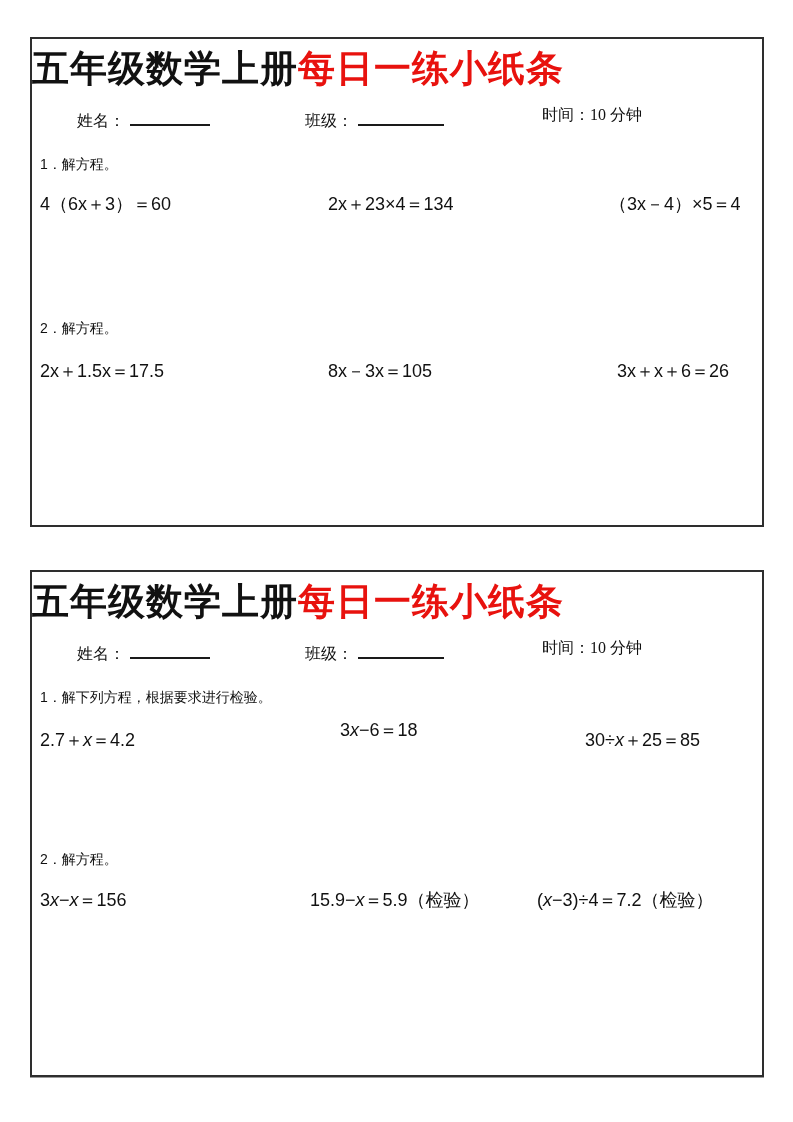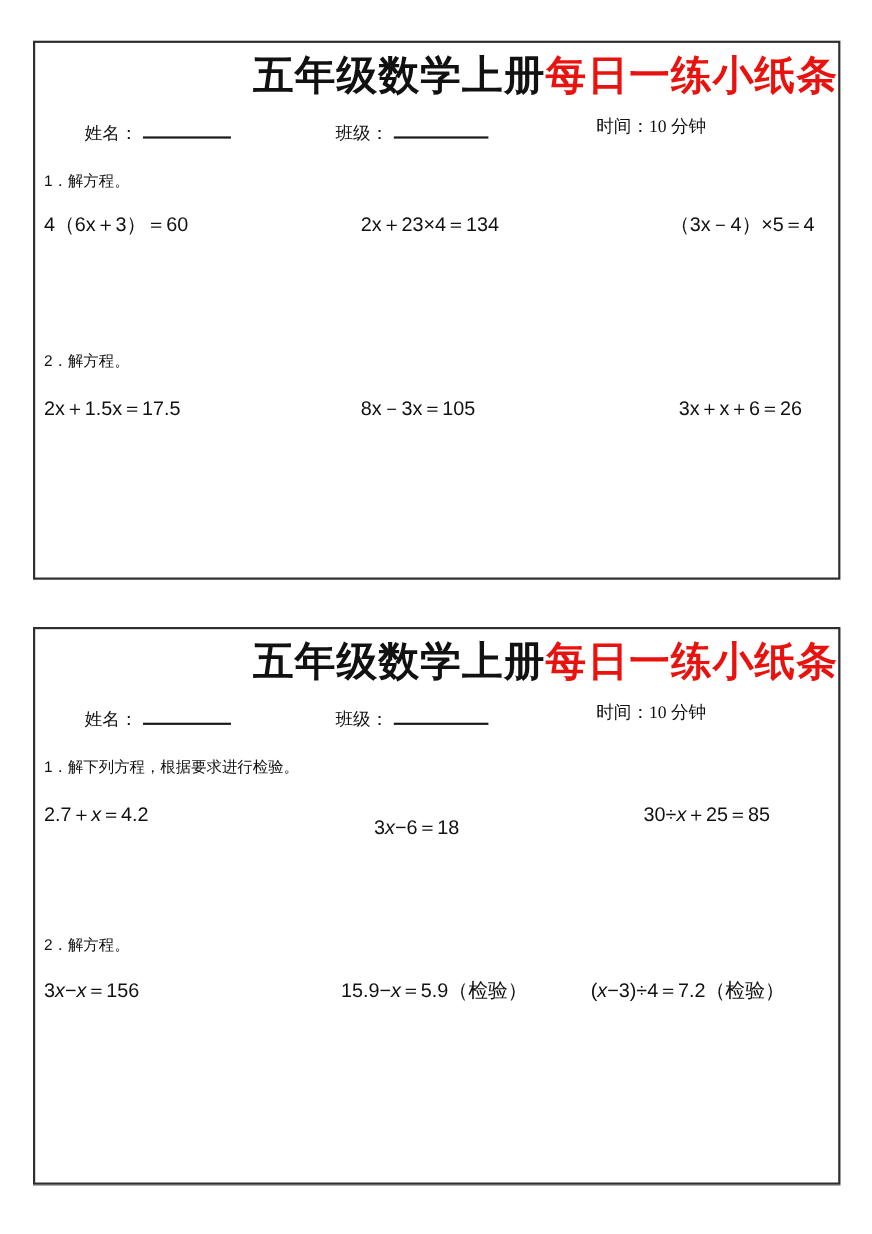--- a/index.html
+++ b/index.html
@@ -19,21 +19,21 @@
     background: #ffffff;
     overflow: hidden;
   }
   .card.first  { top: 37px;  height: 490px; }
   .card.second { top: 570px; height: 507px; box-shadow: 0 1px 0 #9a9a9a; }
 
   .card-title {
     position: absolute;
     top: 8px; left: 0;
     width: 100%;
-    text-align: right;
+    text-align: left;
     font-size: 37px;
     font-weight: 700;
     line-height: 44px;
     letter-spacing: 1px;
     white-space: nowrap;
   }
   .title-red { color: var(--accent, #e8120e); }
 
   .info-row { position: absolute; top: 66px; left: 0; width: 100%; height: 34px; font-size: 16px; }
   .info-item { position: absolute; top: 0; white-space: nowrap; }
@@ -113,21 +113,21 @@
       <span>班级：</span><span class="blank blank-class"></span>
     </span>
     <span class="info-item info-time">
       <span>时间：</span><span>10 分钟</span>
     </span>
   </div>
 
   <div class="problem-label" style="left:8px; top:112px">1．解下列方程，根据要求进行检验。</div>
 
   <span class="eq" style="left:8px;   top:153px">2.7＋<i>x</i>＝4.2</span>
-  <span class="eq" style="left:308px; top:165px">3<i>x</i>−6＝18</span>
+  <span class="eq" style="left:308px; top:143px">3<i>x</i>−6＝18</span>
   <span class="eq" style="left:553px; top:153px">30÷<i>x</i>＋25＝85</span>
 
   <div class="problem-label" style="left:8px; top:274px">2．解方程。</div>
 
   <span class="eq" style="left:8px;   top:313px">3<i>x</i>−<i>x</i>＝156</span>
   <span class="eq" style="left:278px; top:313px">15.9−<i>x</i>＝5.9（检验）</span>
   <span class="eq" style="left:505px; top:313px">(<i>x</i>−3)÷4＝7.2（检验）</span>
 </div>
 
 </body></html>

